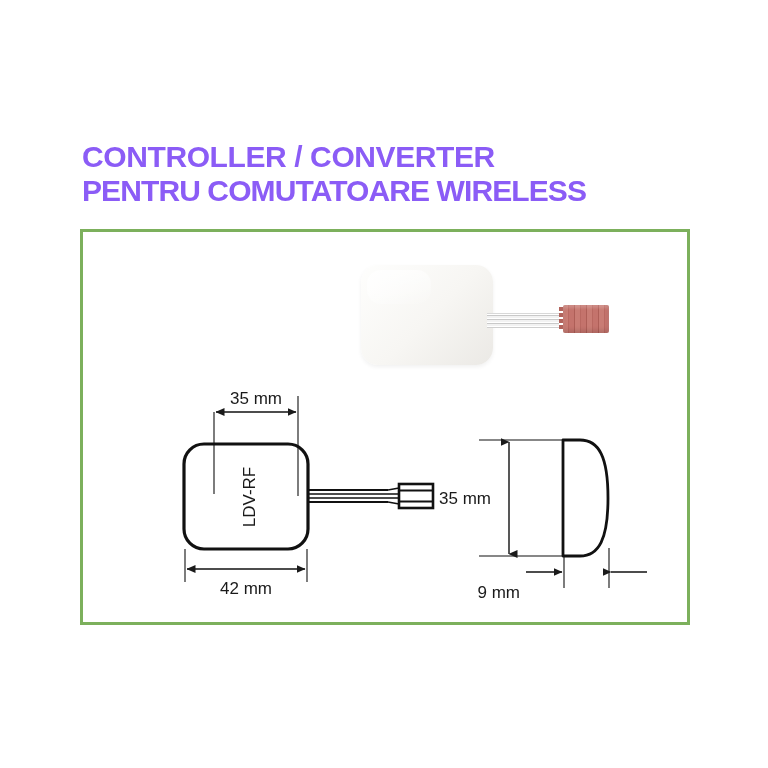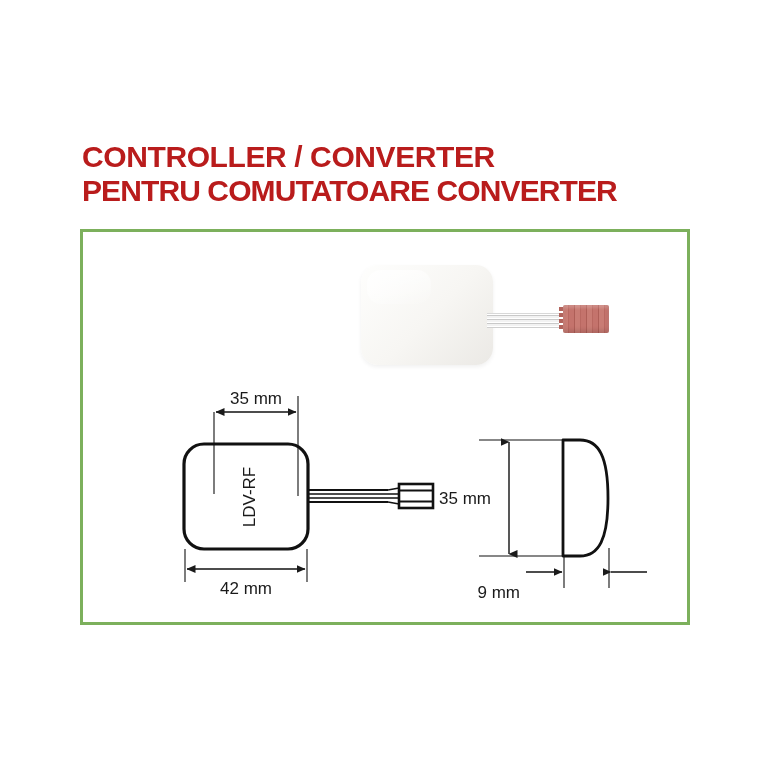--- a/index.html
+++ b/index.html
@@ -16,21 +16,21 @@
   }
 
   
   #product-title {
     position: absolute;
     left: 82px;
     top: 140px;
     width: 600px;
   }
   .title-line {
-    color: #b91c1c;
+    color: #8b5cf6;
     font-family: "Liberation Sans", sans-serif;
     font-weight: bold;
     font-size: 30px;
     line-height: 34px;
     letter-spacing: -0.4px;
     white-space: nowrap;
   }
   #title-line-2 {
     letter-spacing: -0.9px;
   }
@@ -134,21 +134,21 @@
     font-family: "Liberation Sans", sans-serif;
     font-size: 17px;
     fill: #1a1a1a;
   }
 </style>
 </head>
 <body>
 
 <div id="product-title">
   <div class="title-line" id="title-line-1">CONTROLLER / CONVERTER</div>
-  <div class="title-line" id="title-line-2">PENTRU COMUTATOARE CONVERTER</div>
+  <div class="title-line" id="title-line-2">PENTRU COMUTATOARE WIRELESS</div>
 </div>
 
 <div id="spec-frame">
 
   <div id="product-photo">
     <div id="photo-module-body"></div>
     <div id="photo-ribbon-cable"></div>
     <div id="photo-connector-tabs"></div>
     <div id="photo-connector"></div>
   </div>

